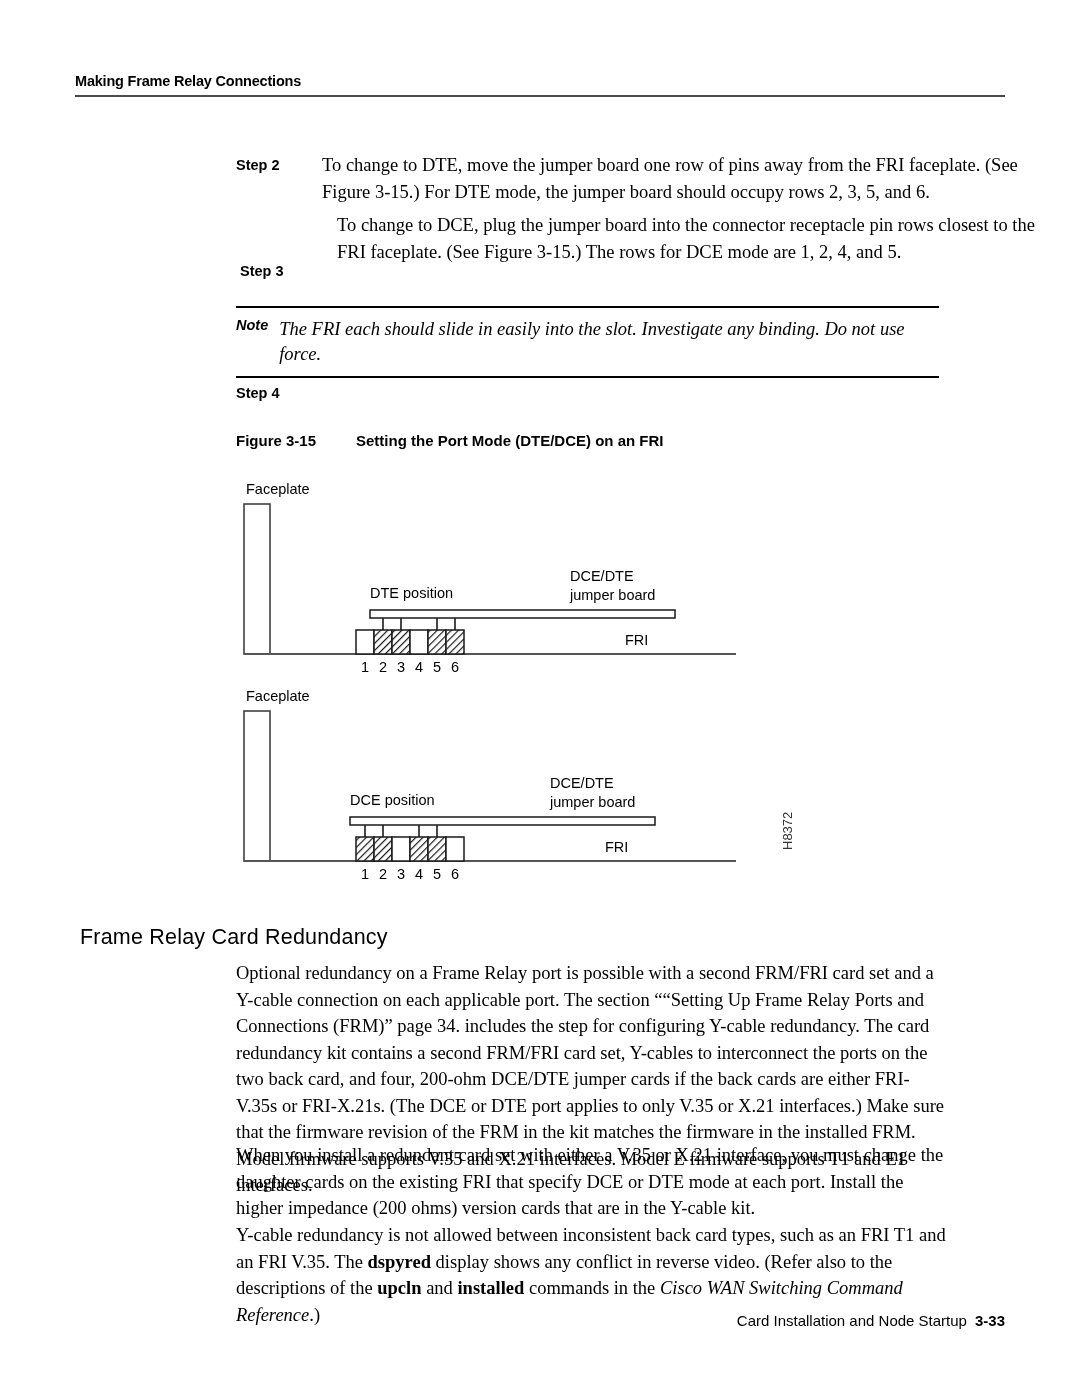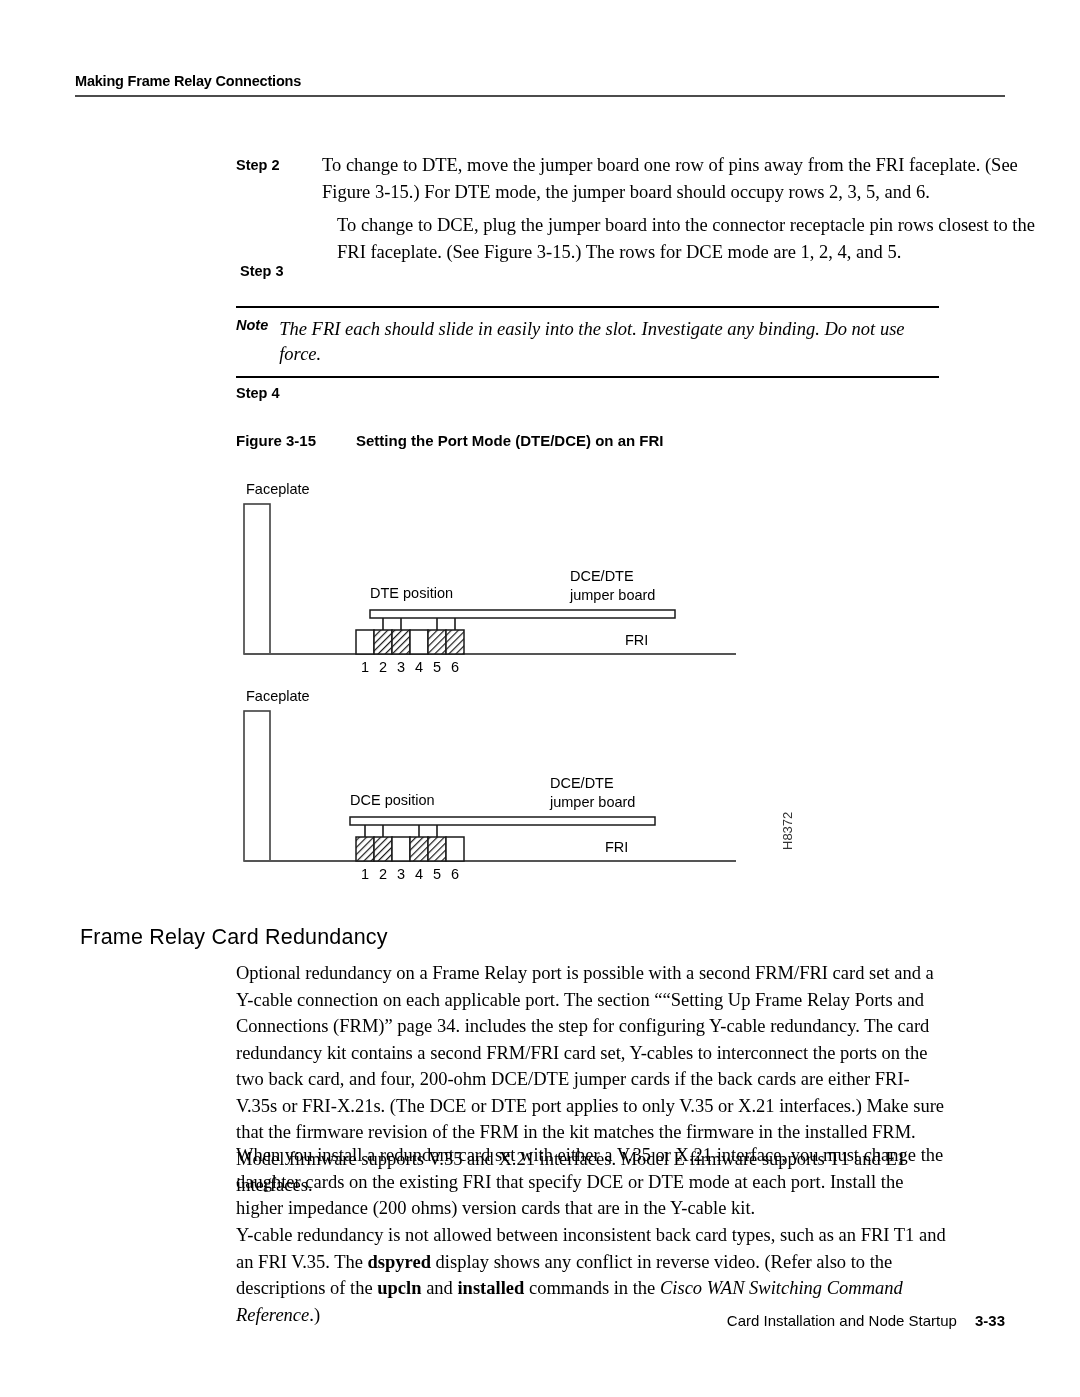--- a/index.html
+++ b/index.html
@@ -148,21 +148,21 @@
     position: absolute;
     left: 75px;
     top: 1312px;
     width: 930px;
     text-align: right;
     font-family: "Liberation Sans", sans-serif;
     font-size: 15px;
   }
   #page-footer .foot-num {
     font-weight: bold;
-    margin-left: 18px;
+    margin-left: 8px;
   }
 
   b, strong { font-weight: bold; }
   i, em { font-style: italic; }
 </style>
 </head>
 <body>
 
 <div id="page-header">
   <div class="hdr-text">Making Frame Relay Connections</div>

